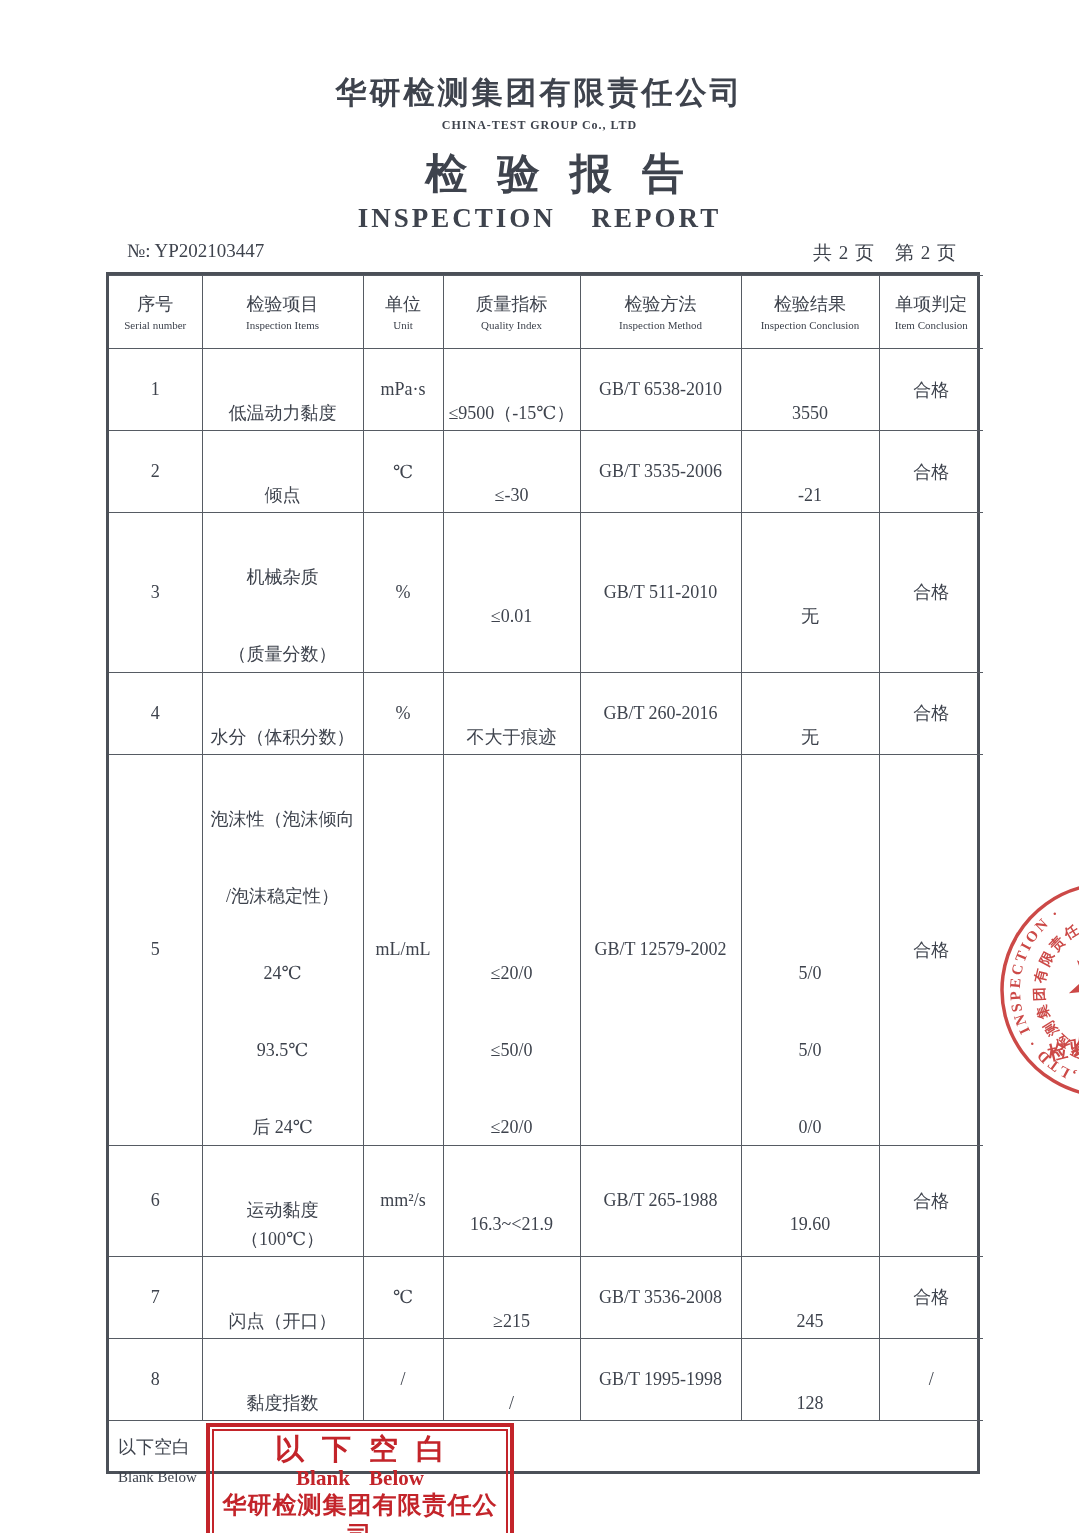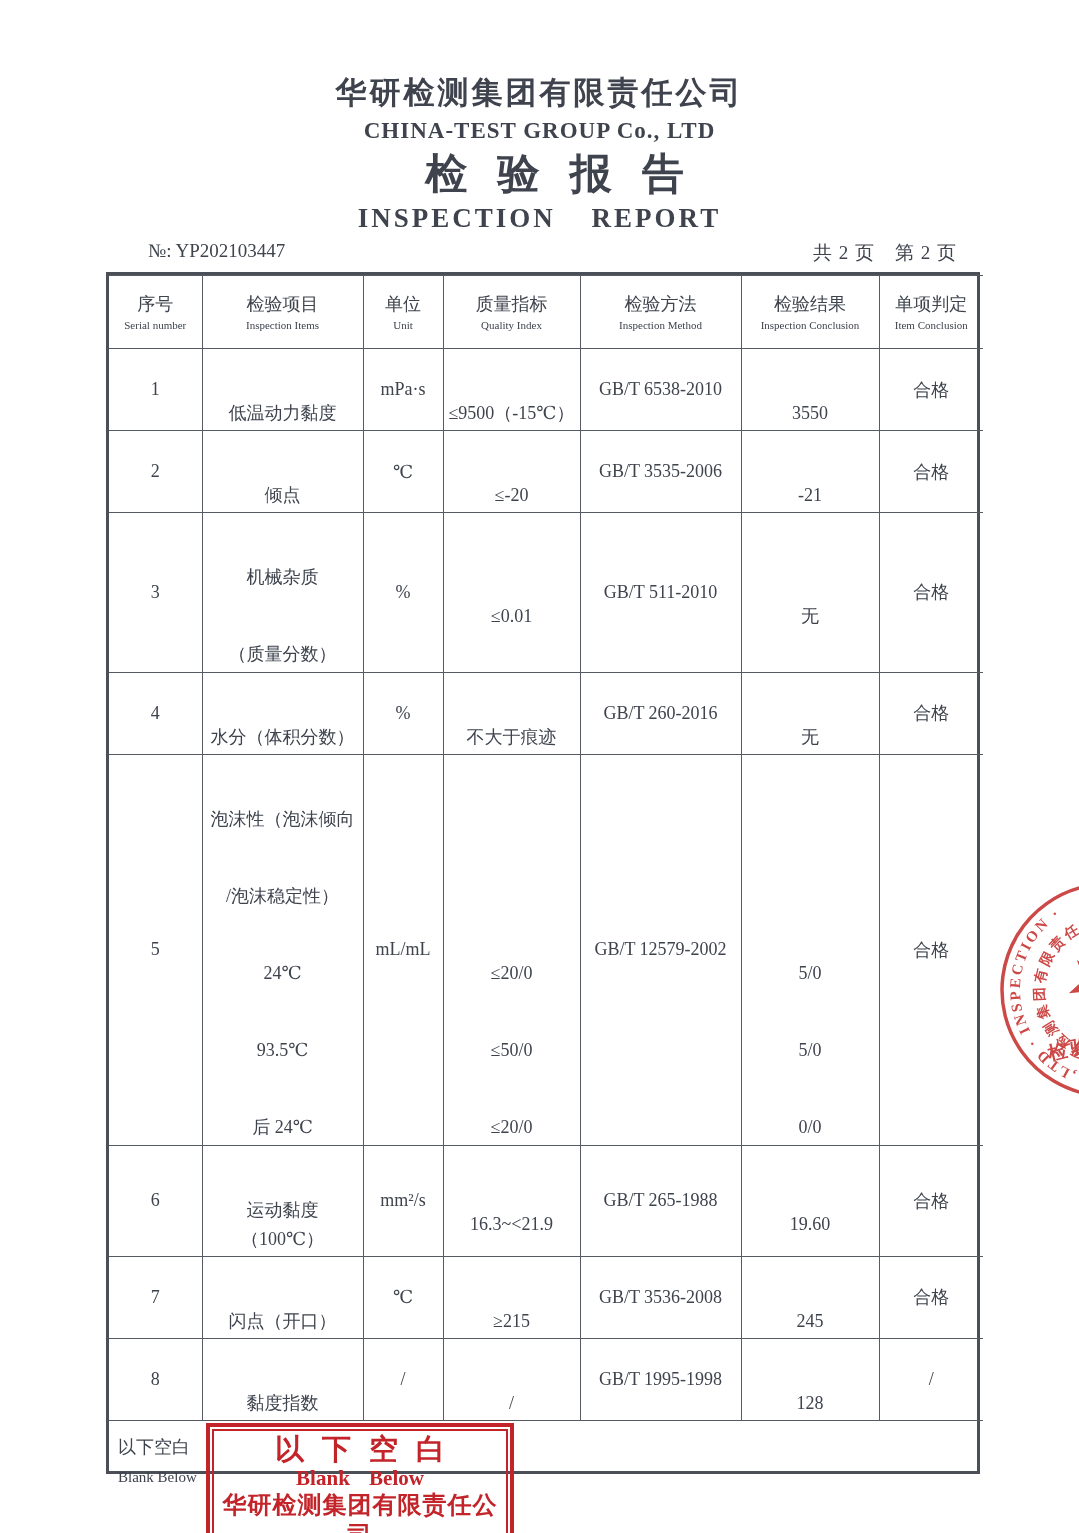--- a/index.html
+++ b/index.html
@@ -4,25 +4,25 @@
 <style>
   html,body{margin:0;padding:0;}
   body{
     width:1079px;height:1533px;position:relative;overflow:hidden;
     background:#ffffff;color:#3e434d;
     font-family:"Liberation Serif","DejaVu Serif",serif;
   }
   
   .hdr{position:absolute;left:0;width:100%;text-align:center;font-weight:bold;}
   .company-cn{top:72px;font-size:31px;letter-spacing:3px;}
-  .company-en{top:118px;font-size:23px;letter-spacing:1px;}
+  .company-en{top:118px;font-size:12px;letter-spacing:1px;}
   .title-cn{top:146px;font-size:42px;letter-spacing:0.72em;padding-left:0.72em;}
   .title-en{top:203px;font-size:27px;letter-spacing:3px;word-spacing:26px;}
   .meta-row{position:absolute;top:240px;left:0;width:100%;font-size:19px;}
-  .report-no{position:absolute;left:148px;top:0;}
+  .report-no{position:absolute;left:127px;top:0;}
   .pagination{position:absolute;right:122px;top:0;letter-spacing:1px;text-align:center;}
   
   .doc-frame{
     position:absolute;left:106px;top:272px;width:874px;height:1202px;
     border:3px solid #4b5058;box-sizing:border-box;background:transparent;
   }
   table.rpt{border-collapse:collapse;table-layout:fixed;width:868px;}
   table.rpt td,table.rpt th{
     border:1px solid #565b63;text-align:center;vertical-align:middle;
     padding:2px 4px;box-sizing:border-box;font-weight:normal;
@@ -144,21 +144,21 @@
           <td>
             <div class="cell">2</div>
           </td>
           <td>
             <div class="line">倾点</div>
           </td>
           <td>
             <div class="cell">℃</div>
           </td>
           <td>
-            <div class="line">≤-20</div>
+            <div class="line">≤-30</div>
           </td>
           <td>
             <div class="cell">GB/T 3535-2006</div>
           </td>
           <td>
             <div class="line">-21</div>
           </td>
           <td>
             <div class="cell">合格</div>
           </td>

